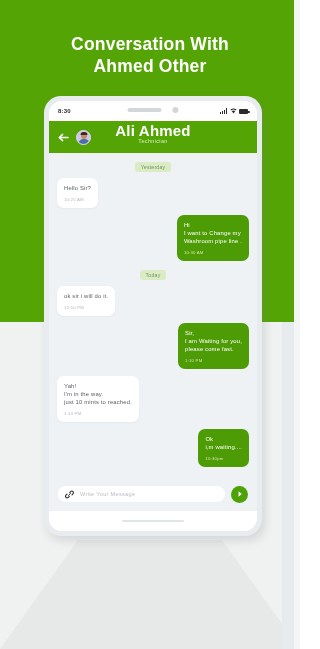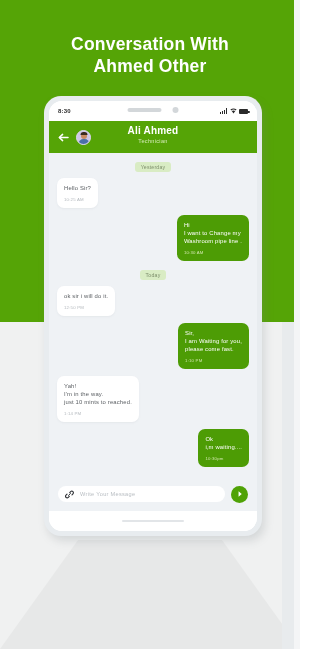--- a/index.html
+++ b/index.html
@@ -188,21 +188,21 @@
     background: #4a6fa8;
   }
   .header-titles {
     position: absolute;
     left: 0; right: 0; top: 4px;
     text-align: center;
     pointer-events: none;
   }
   .header-name {
     color: #ffffff;
-    font-size: 10px;
+    font-size: 15px;
     font-weight: bold;
     line-height: 12px;
     letter-spacing: 0.2px;
   }
   .header-sub {
     color: #d5ecb9;
     font-size: 5.6px;
     line-height: 8px;
     letter-spacing: 0.3px;
   }

